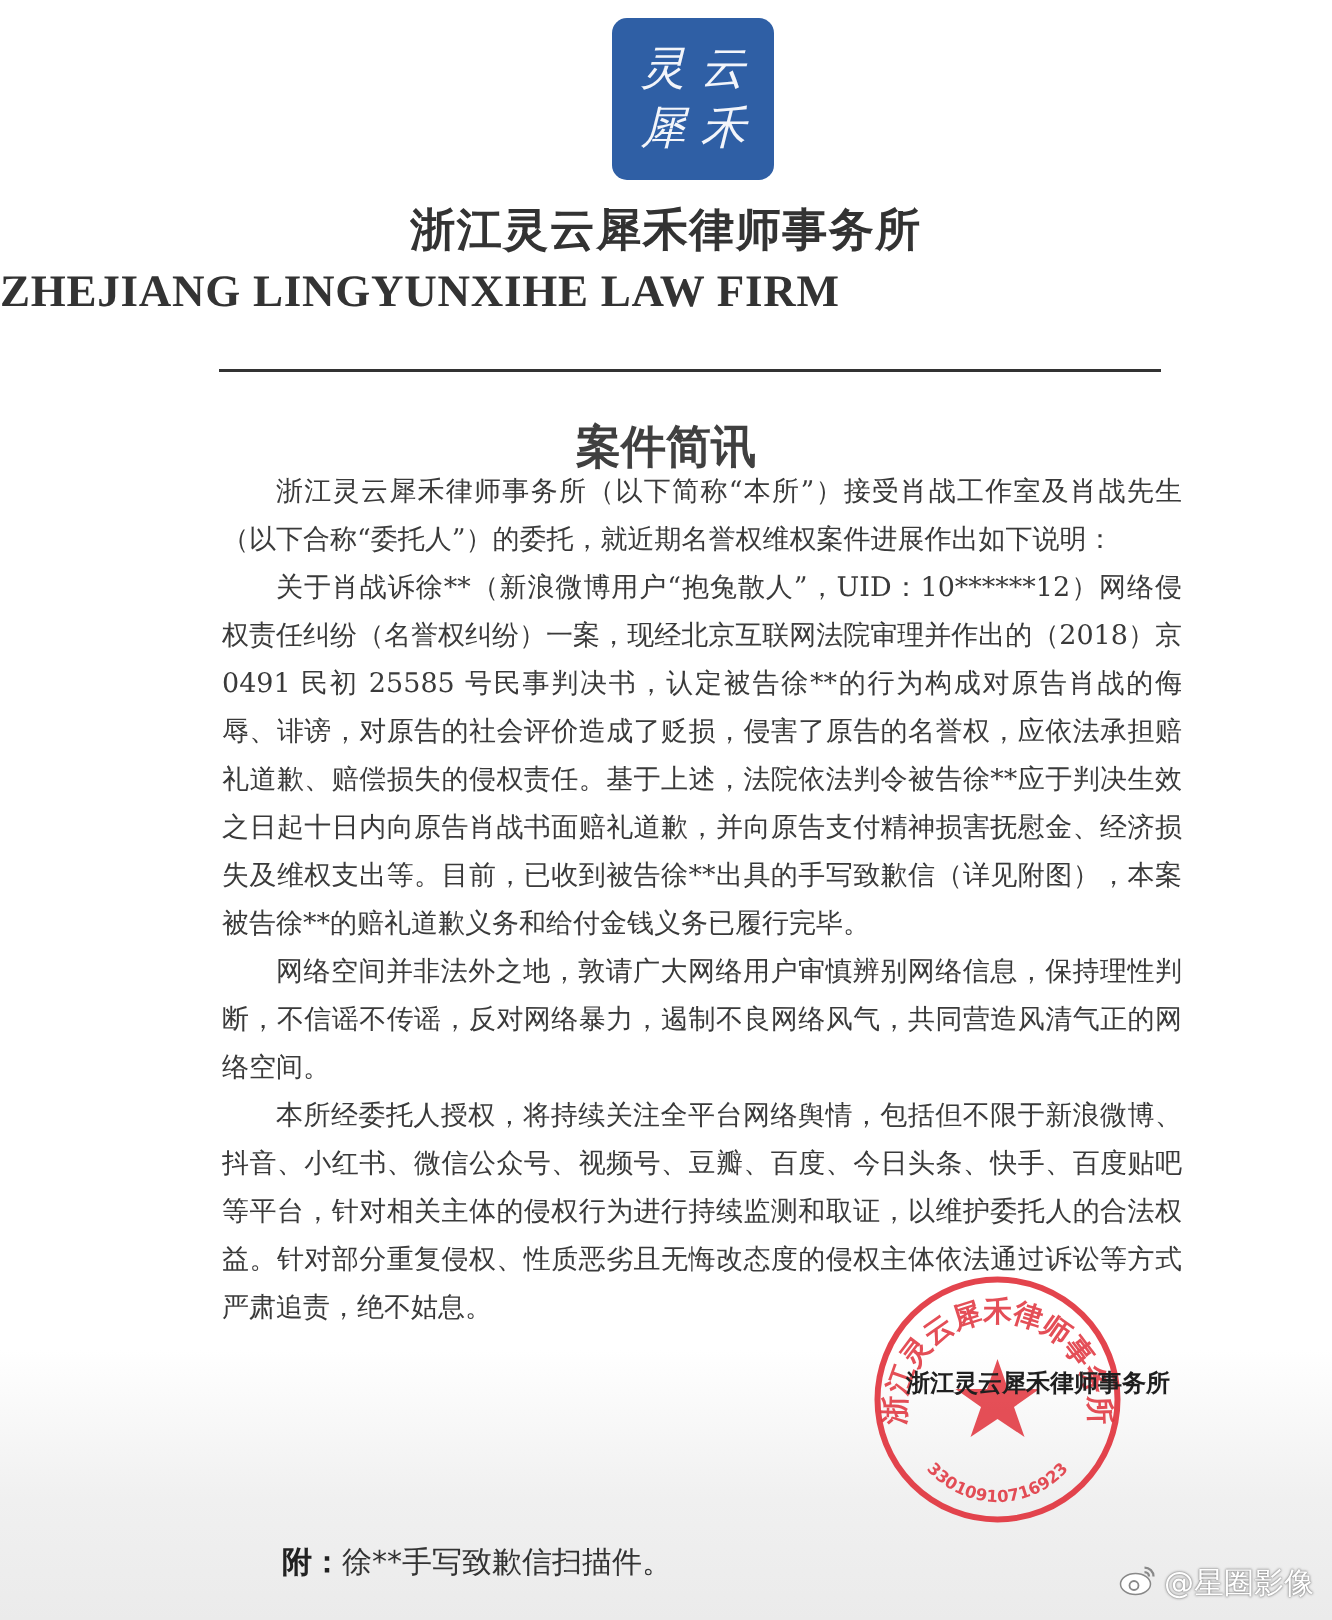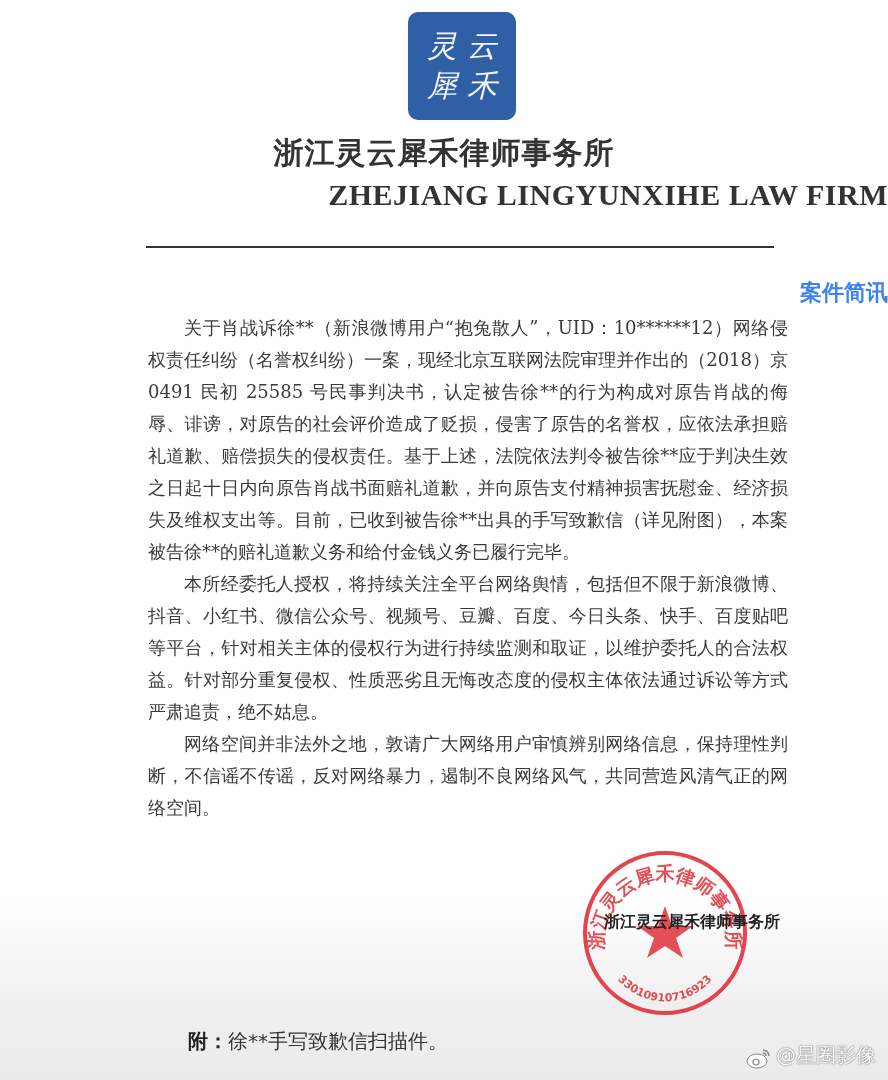--- a/index.html
+++ b/index.html
@@ -15,28 +15,28 @@
     display: grid; grid-template-columns: 1fr 1fr; grid-template-rows: 1fr 1fr;
     align-items: center; justify-items: center; padding: 14px; box-sizing: border-box;
   }
   .logo span { color: #f3f5fa; font-size: 30px; font-style: italic; font-family: "DejaVu Serif", serif; line-height: 1; }
   .firm-cn {
     position: absolute; top: 133px; left: 0; width: 888px; text-align: center;
     font-size: 30px; font-weight: bold; color: #333; letter-spacing: 1px;
     font-family: "DejaVu Sans", sans-serif;
   }
   .firm-en {
-    position: absolute; top: 178px; left: 0; width: 888px; text-align: right;
+    position: absolute; top: 178px; left: 0; width: 888px; text-align: left;
     font-size: 30px; font-weight: bold; color: #333;
     font-family: "Liberation Serif", serif; letter-spacing: 0.5px;
   }
   .rule { position: absolute; top: 246px; left: 146px; width: 628px; height: 2px; background: #333; }
   .doc-title {
-    position: absolute; top: 278px; left: 0; width: 888px; text-align: right;
-    font-size: 22px; font-weight: bold; color: #3b82f6;
+    position: absolute; top: 278px; left: 0; width: 888px; text-align: center;
+    font-size: 30px; font-weight: bold; color: #404040;
     font-family: "DejaVu Sans", sans-serif;
   }
   .body {
     position: absolute; top: 312px; left: 148px; width: 640px;
     font-size: 18px; line-height: 32px; color: #3a3a3a;
     font-family: "DejaVu Serif", serif; text-align: justify;
   }
   .body p { margin: 0; text-indent: 2em; }
   .seal {
     position: absolute; left: 580px; top: 848px; width: 170px; height: 170px;
@@ -48,43 +48,44 @@
   }
   .attach {
     position: absolute; left: 188px; top: 1028px; font-size: 20px; color: #333;
     font-family: "DejaVu Sans", sans-serif;
   }
   .attach b { font-weight: bold; color: #222; }
   .watermark {
     position: absolute; right: 12px; top: 1042px; font-size: 20px; color: #ffffff;
     font-family: "DejaVu Sans", sans-serif;
     text-shadow: 0 0 2px #888, 0 0 1px #666;
-    display: flex; align-items: flex-end; gap: 4px;
+    display: flex; align-items: flex-start; gap: 4px;
   }
 </style>
 </head>
 <body>
 
 <div class="logo">
   <span>灵</span>
   <span>云</span>
   <span>犀</span>
   <span>禾</span>
 </div>
 
 <div class="firm-cn">浙江灵云犀禾律师事务所</div>
 <div class="firm-en">ZHEJIANG LINGYUNXIHE LAW FIRM</div>
 <div class="rule"></div>
 
 <div class="doc-title">案件简讯</div>
 
 <div class="body">
+  <p>浙江灵云犀禾律师事务所（以下简称“本所”）接受肖战工作室及肖战先生（以下合称“委托人”）的委托，就近期名誉权维权案件进展作出如下说明：</p>
   <p>关于肖战诉徐**（新浪微博用户“抱兔散人”，UID：10******12）网络侵权责任纠纷（名誉权纠纷）一案，现经北京互联网法院审理并作出的（2018）京 0491 民初 25585 号民事判决书，认定被告徐**的行为构成对原告肖战的侮辱、诽谤，对原告的社会评价造成了贬损，侵害了原告的名誉权，应依法承担赔礼道歉、赔偿损失的侵权责任。基于上述，法院依法判令被告徐**应于判决生效之日起十日内向原告肖战书面赔礼道歉，并向原告支付精神损害抚慰金、经济损失及维权支出等。目前，已收到被告徐**出具的手写致歉信（详见附图），本案被告徐**的赔礼道歉义务和给付金钱义务已履行完毕。</p>
+  <p>网络空间并非法外之地，敦请广大网络用户审慎辨别网络信息，保持理性判断，不信谣不传谣，反对网络暴力，遏制不良网络风气，共同营造风清气正的网络空间。</p>
   <p>本所经委托人授权，将持续关注全平台网络舆情，包括但不限于新浪微博、抖音、小红书、微信公众号、视频号、豆瓣、百度、今日头条、快手、百度贴吧等平台，针对相关主体的侵权行为进行持续监测和取证，以维护委托人的合法权益。针对部分重复侵权、性质恶劣且无悔改态度的侵权主体依法通过诉讼等方式严肃追责，绝不姑息。</p>
-  <p>网络空间并非法外之地，敦请广大网络用户审慎辨别网络信息，保持理性判断，不信谣不传谣，反对网络暴力，遏制不良网络风气，共同营造风清气正的网络空间。</p>
 </div>
 
 <svg class="seal" viewBox="0 0 170 170">
   <defs>
     <path id="sealArc" d="M 25 110 A 62 62 0 1 1 145 110"></path>
     <path id="sealArcBottom" d="M 35 128 A 62 62 0 0 0 135 128"></path>
   </defs>
   <circle cx="85" cy="85" r="80" fill="none" stroke="#e0303a" stroke-width="4" opacity="0.9"></circle>
   <text font-size="19" font-weight="bold" fill="#e0303a" opacity="0.85" font-family="DejaVu Sans, sans-serif">
     <textPath href="#sealArc" startOffset="50%" text-anchor="middle">浙江灵云犀禾律师事务所</textPath>

